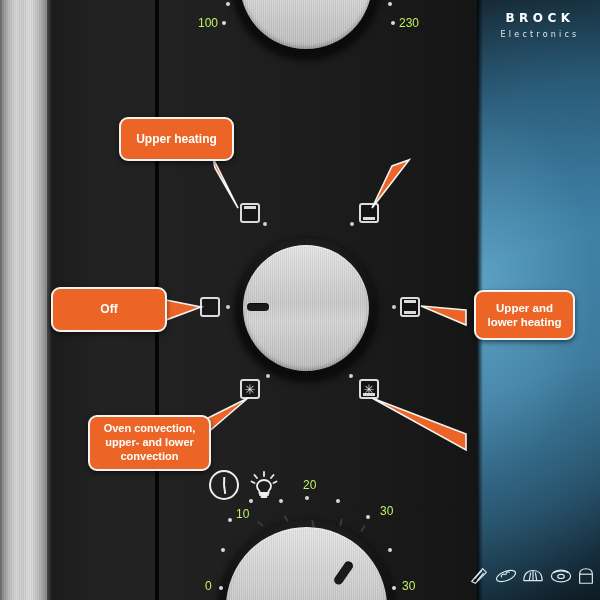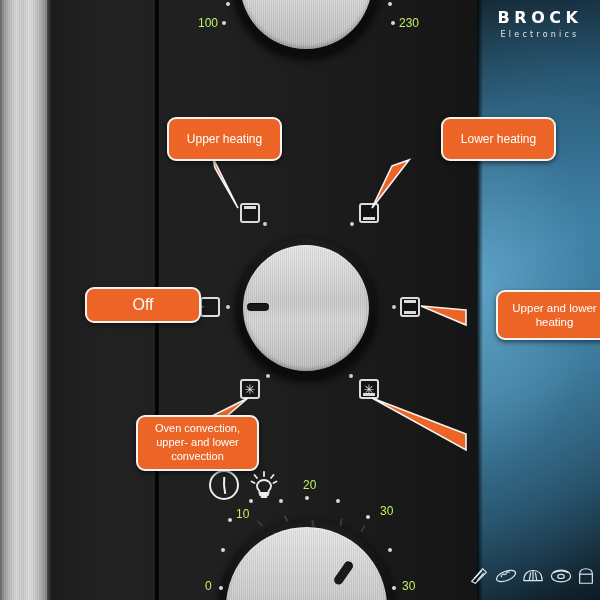--- a/index.html
+++ b/index.html
@@ -32,21 +32,21 @@
       linear-gradient(160deg,#12212b 0%,#25536e 18%,#3c7ea2 42%,#3b7696 62%,#234a61 82%,#0d1a22 100%);
   }
   .glass-right:before{
     content:"";position:absolute;left:0;top:0;width:6px;height:100%;
     background:linear-gradient(to right,rgba(0,0,0,.85),rgba(0,0,0,0));
   }
 
   
   .brand{position:absolute;left:484px;top:8px;width:112px;text-align:center;}
   .brand-main{
-    color:#fff;font-size:16px;font-weight:bold;letter-spacing:4.5px;
+    color:#fff;font-size:12px;font-weight:bold;letter-spacing:4.5px;
     font-family:"DejaVu Sans",sans-serif;line-height:20px;
   }
   .brand-sub{
     color:#dfe8ee;font-size:8px;letter-spacing:3.2px;
     font-family:"DejaVu Sans",sans-serif;line-height:12px;margin-top:1px;
   }
 
   
   .knob{position:absolute;border-radius:50%;}
   .knob .bezel{
@@ -93,26 +93,25 @@
   .fn-icon .bar-bot{position:absolute;left:2px;right:2px;bottom:1px;height:3px;background:#dcdcdc;}
   .fn-icon .fan{
     position:absolute;left:50%;top:50%;transform:translate(-50%,-50%);
     color:#e4e4e4;font-size:13px;line-height:13px;font-family:"DejaVu Sans",sans-serif;
   }
   .pip{position:absolute;width:4px;height:4px;border-radius:50%;background:#cfcfcf;}
 
   
   .callout{
     position:absolute;background:#ec6526;border:2px solid #f4f4f4;border-radius:9px;
-    color:#fff;font-weight:normal;text-align:center;box-sizing:border-box;
+    color:#fff;font-weight:bold;text-align:center;box-sizing:border-box;
     display:flex;align-items:center;justify-content:center;
     font-family:"Liberation Sans",sans-serif;line-height:1.25;
     box-shadow:0 2px 5px rgba(0,0,0,.55);
     z-index:6;
-    margin-left:48px;
   }
   .leader{position:absolute;z-index:5;pointer-events:none;}
   .leader svg{display:block;overflow:visible;}
 
   
   .clock{
     position:absolute;left:209px;top:470px;width:30px;height:30px;
     border:2px solid #ededed;border-radius:50%;box-sizing:border-box;
   }
   .clock .hand-h{position:absolute;left:50%;top:50%;width:2px;height:8px;background:#ededed;
@@ -202,29 +201,26 @@
       <polygon points="196,424 248,398 199,440" fill="#ec6526" stroke="#f4f4f4" stroke-width="1.6"></polygon>
 
       <polygon points="466,434 372,398 466,450" fill="#ec6526" stroke="#f4f4f4" stroke-width="1.6"></polygon>
     </svg>
   </div>
 
   <div class="callout" style="left:119px;top:117px;width:115px;height:44px;font-size:12px;">
     <span>Upper heating</span>
   </div>
 
-  <div class="callout" style="left:393px;top:117px;width:115px;height:44px;font-size:12px;">
-    <span>Lower heating</span>
-  </div>
-
-  <div class="callout" style="left:37px;top:287px;width:116px;height:36px;font-size:16px;">
+
+  <div class="callout" style="left:51px;top:287px;width:116px;height:45px;font-size:12px;">
     <span>Off</span>
   </div>
 
-  <div class="callout" style="left:448px;top:290px;width:117px;height:50px;font-size:11.5px;padding:15px 5px;">
+  <div class="callout" style="left:474px;top:290px;width:101px;height:50px;font-size:11.5px;padding:15px 5px;">
     <span>Upper and lower heating</span>
   </div>
 
   <div class="callout" style="left:88px;top:415px;width:123px;height:56px;font-size:11px;padding:0 5px;">
     <span>Oven convection, upper- and lower convection</span>
   </div>
 
 
   <div class="clock">
     <div class="hand-h"></div>

